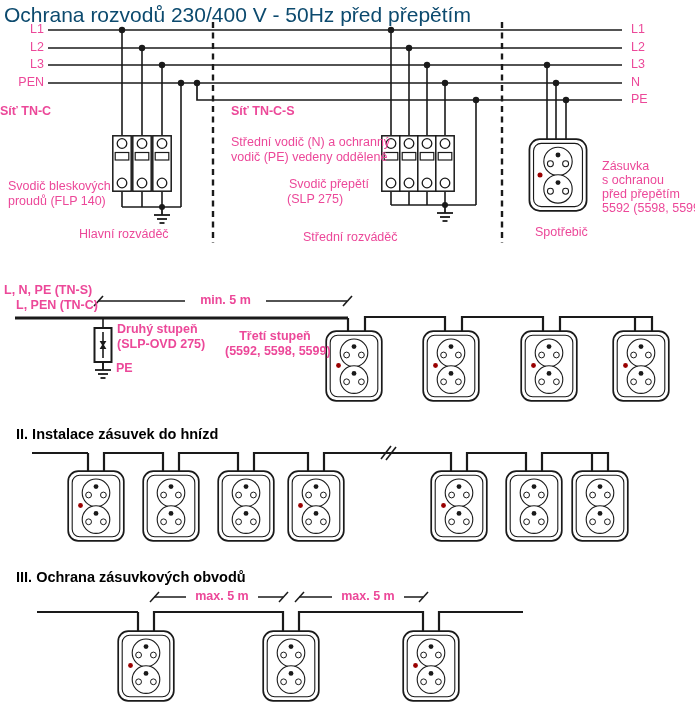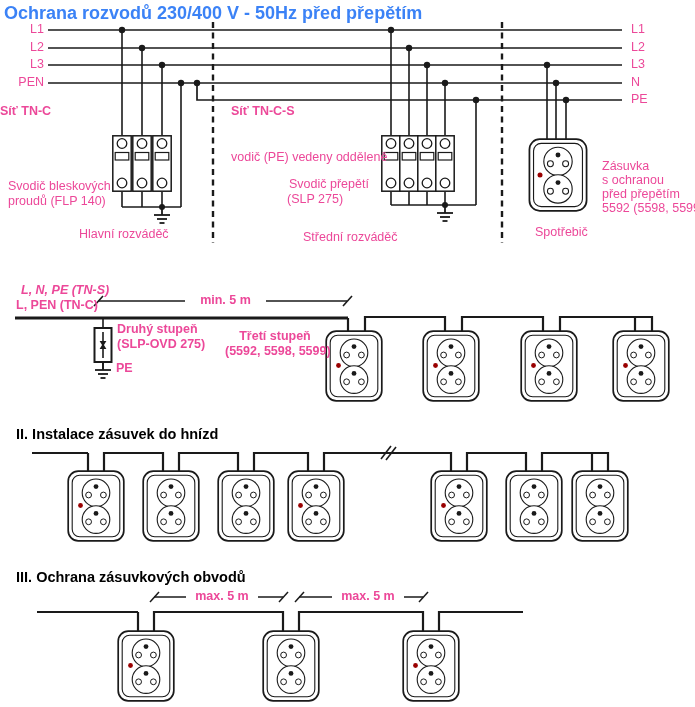--- a/index.html
+++ b/index.html
@@ -2,21 +2,21 @@
 <html><head>
 <meta charset="utf-8">
 <style>
   html,body{margin:0;padding:0;background:#fff;}
   #canvas{position:relative;width:695px;height:707px;background:#fff;overflow:hidden;
           font-family:"Liberation Sans","DejaVu Sans",sans-serif;color:#111;}
   #linework{position:absolute;left:0;top:0;}
   .lbl{position:absolute;font-size:12.5px;line-height:14.5px;white-space:nowrap;color:#ec4899;}
   .b{font-weight:bold;}
   .h{position:absolute;font-size:14.5px;font-weight:bold;white-space:nowrap;color:#000;}
-  .title{position:absolute;font-size:18px;font-weight:bold;white-space:nowrap;color:#3b82f6;}
+  .title{position:absolute;font-size:21px;font-weight:normal;white-space:nowrap;color:#0c4a6e;}
   .ctr{text-align:center;}
   .rt{text-align:right;}
   .dim{background:#fff;padding:0 3px;}
 </style>
 </head>
 <body>
 
 <div id="canvas">
 
 <svg id="linework" width="695" height="707" viewBox="0 0 695 707" fill="none" stroke="#1a1a1a" stroke-linecap="butt">
@@ -231,38 +231,39 @@
   <div class="lbl rt" style="left:6px;top:75px;width:38px;">PEN</div>
 
   <div class="lbl" style="left:631px;top:22px;">L1</div>
   <div class="lbl" style="left:631px;top:40px;">L2</div>
   <div class="lbl" style="left:631px;top:57px;">L3</div>
   <div class="lbl" style="left:631px;top:75px;">N</div>
   <div class="lbl" style="left:631px;top:92px;">PE</div>
 
   <div class="lbl b" style="left:0;top:104px;text-align:right;">Síť TN-C</div>
   <div class="lbl b" style="left:231px;top:104px;">Síť TN-C-S</div>
+  <div class="lbl" style="left:231px;top:135px;">Střední vodič (N) a ochranný</div>
   <div class="lbl" style="left:231px;top:150px;">vodič (PE) vedeny odděleně</div>
 
   <div class="lbl" style="left:8px;top:179px;">Svodič bleskových</div>
   <div class="lbl" style="left:8px;top:194px;">proudů (FLP 140)</div>
 
   <div class="lbl" style="left:289px;top:177px;">Svodič přepětí</div>
   <div class="lbl" style="left:287px;top:192px;">(SLP 275)</div>
 
   <div class="lbl" style="left:79px;top:227px;">Hlavní rozváděč</div>
   <div class="lbl" style="left:303px;top:230px;">Střední rozváděč</div>
 
   <div class="lbl" style="left:602px;top:159px;">Zásuvka</div>
   <div class="lbl" style="left:602px;top:173px;">s ochranou</div>
   <div class="lbl" style="left:602px;top:187px;">před přepětím</div>
   <div class="lbl" style="left:602px;top:201px;">5592 (5598, 5599)</div>
   <div class="lbl" style="left:535px;top:225px;">Spotřebič</div>
 
-  <div class="lbl b" style="left:21px;top:283px;font-style:italic;">L, N, PE (TN-S)</div>
+  <div class="lbl b" style="left:4px;top:283px;">L, N, PE (TN-S)</div>
   <div class="lbl b" style="left:16px;top:298px;">L, PEN (TN-C)</div>
   <div class="lbl b ctr dim" style="left:185px;top:293px;width:75px;">min. 5 m</div>
   <div class="lbl b" style="left:117px;top:322px;">Druhý stupeň</div>
   <div class="lbl b" style="left:117px;top:337px;">(SLP-OVD 275)</div>
   <div class="lbl b" style="left:116px;top:361px;">PE</div>
   <div class="lbl b ctr" style="left:225px;top:329px;width:100px;">Třetí stupeň</div>
   <div class="lbl b ctr" style="left:225px;top:344px;width:100px;">(5592, 5598, 5599)</div>
 
   <div class="h" style="left:16px;top:426px;">II. Instalace zásuvek do hnízd</div>
 

